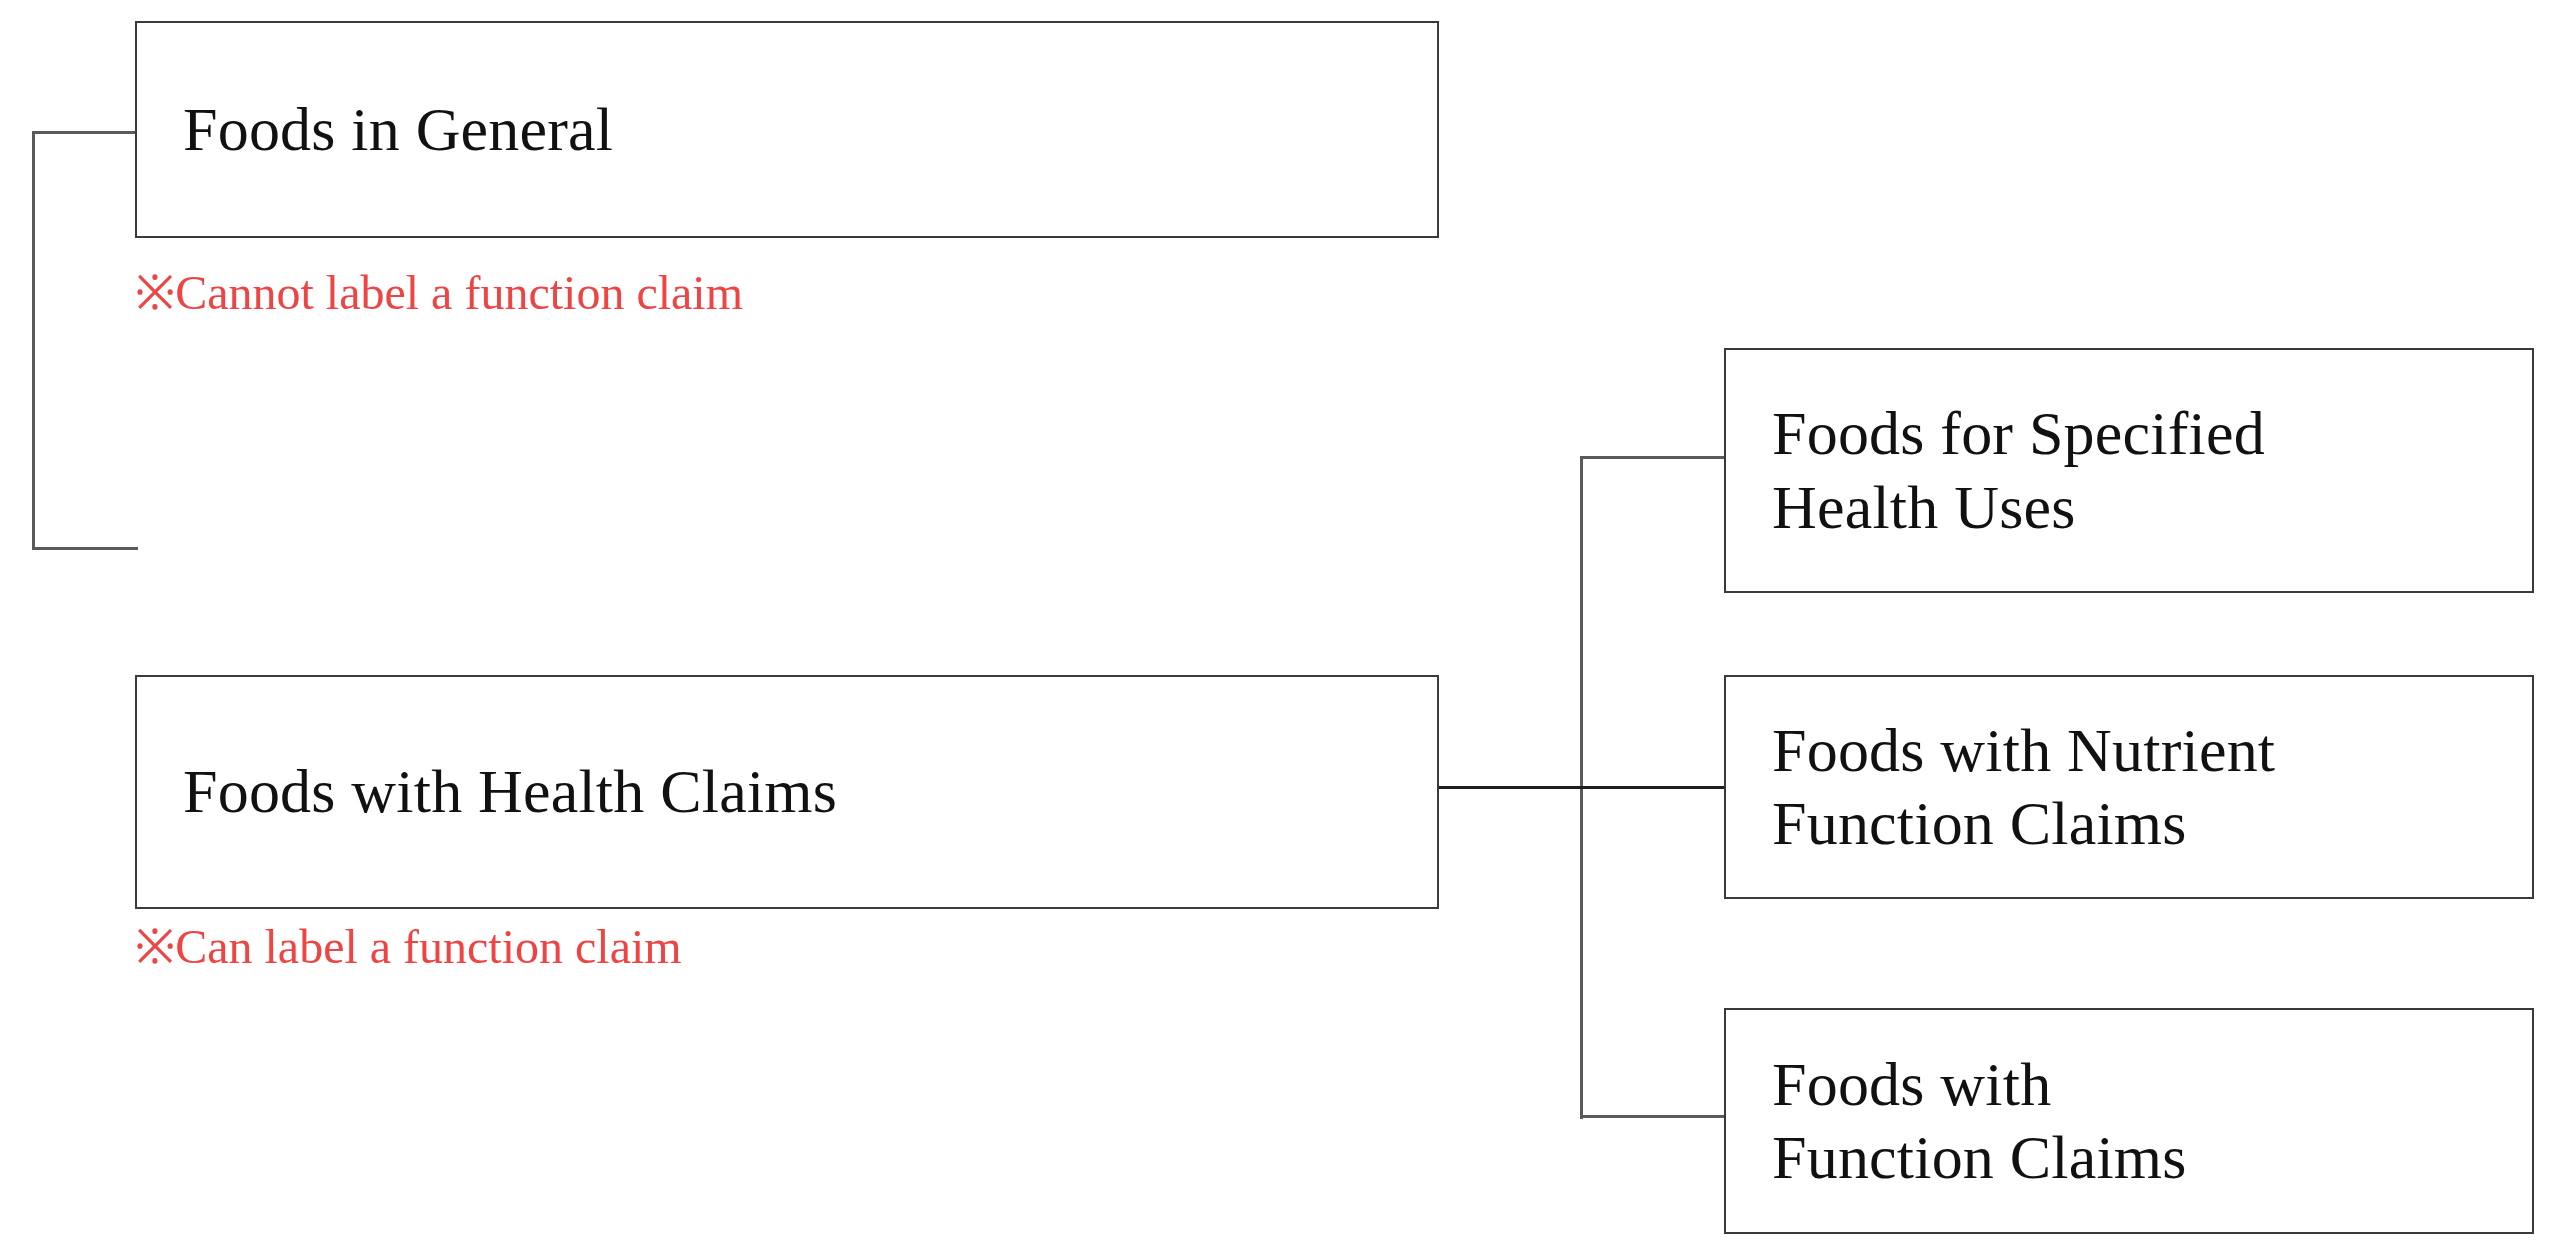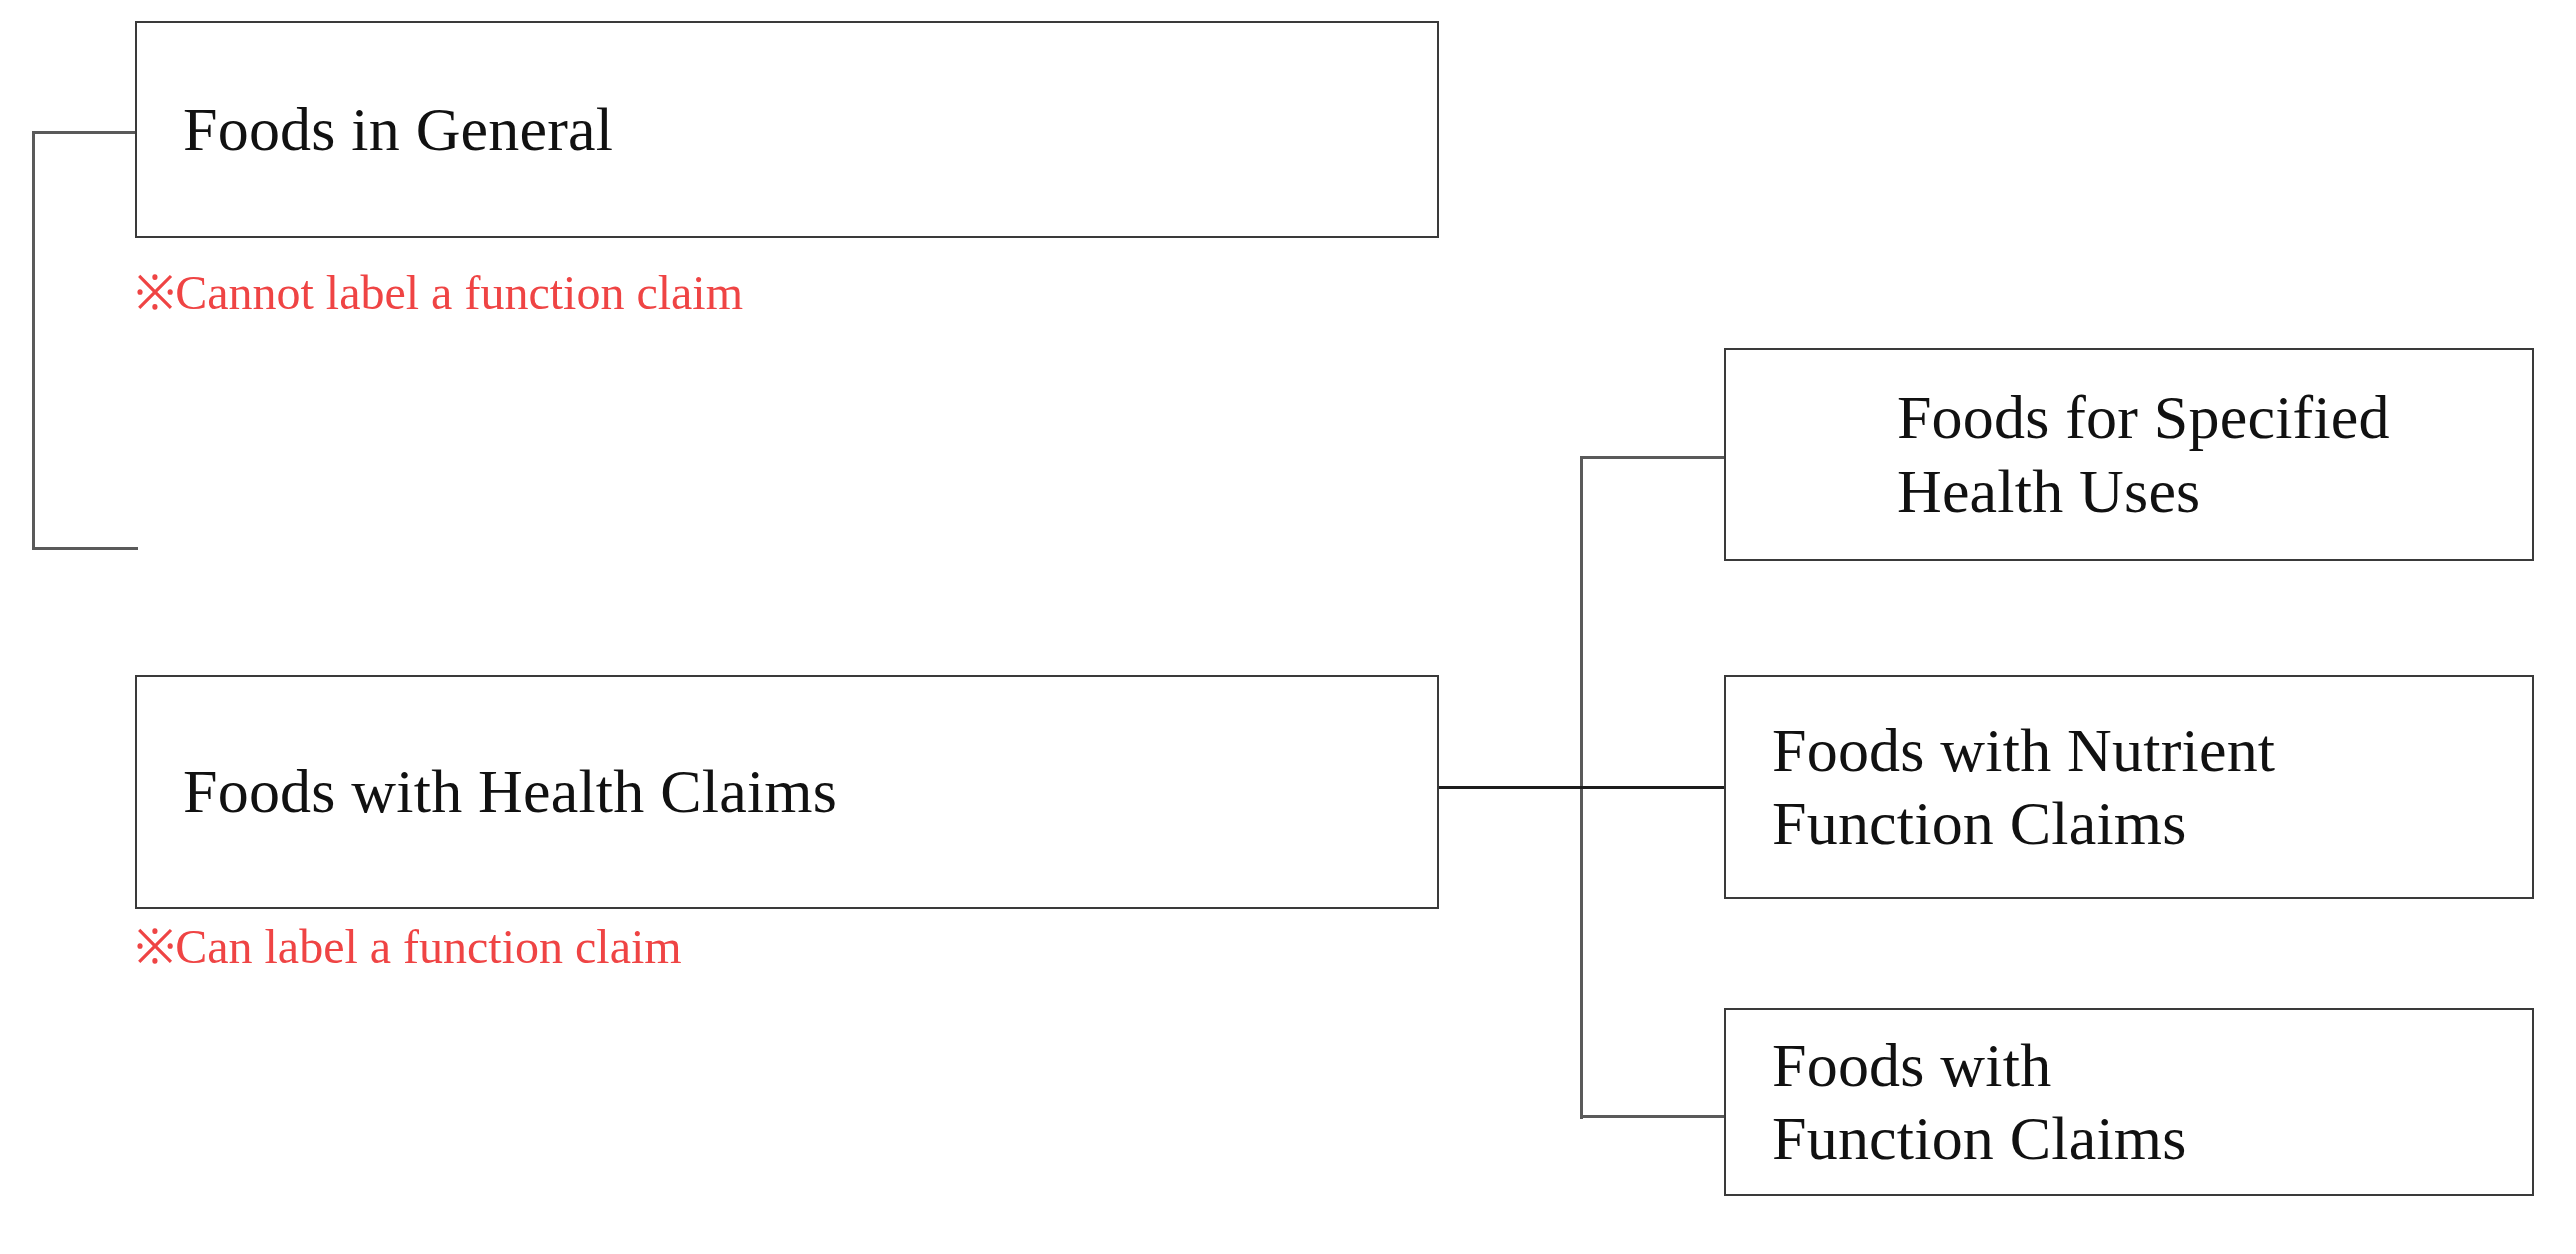--- a/index.html
+++ b/index.html
@@ -31,23 +31,23 @@
     padding-right: 17.3px;
     font-size: 62px;
     line-height: 1.18;
     letter-spacing: 0.2px;
     white-space: pre-line;
   }
 
   #node-foods-general   { left: 135px;  top: 21px;   width: 1304px; height: 217px; }
   #node-health-claims   { left: 135px;  top: 675px;  width: 1304px; height: 234px; }
 
-  #node-specified-health { left: 1724px; top: 348px;  width: 810px; height: 213px; justify-content: center; }
+  #node-specified-health { left: 1724px; top: 348px;  width: 810px; height: 245px; }
   #node-nutrient-func    { left: 1724px; top: 675px;  width: 810px; height: 224px; }
-  #node-function-claims  { left: 1724px; top: 1008px; width: 810px; height: 188px; align-items: center; }
+  #node-function-claims  { left: 1724px; top: 1008px; width: 810px; height: 226px; align-items: center; }
 
   
   .annotation {
     position: absolute;
     font-size: 48px;
     line-height: 1.1;
     color: #ef4444;
     white-space: pre;
   }
   #ann-cannot { left: 135px; top: 267px; }

